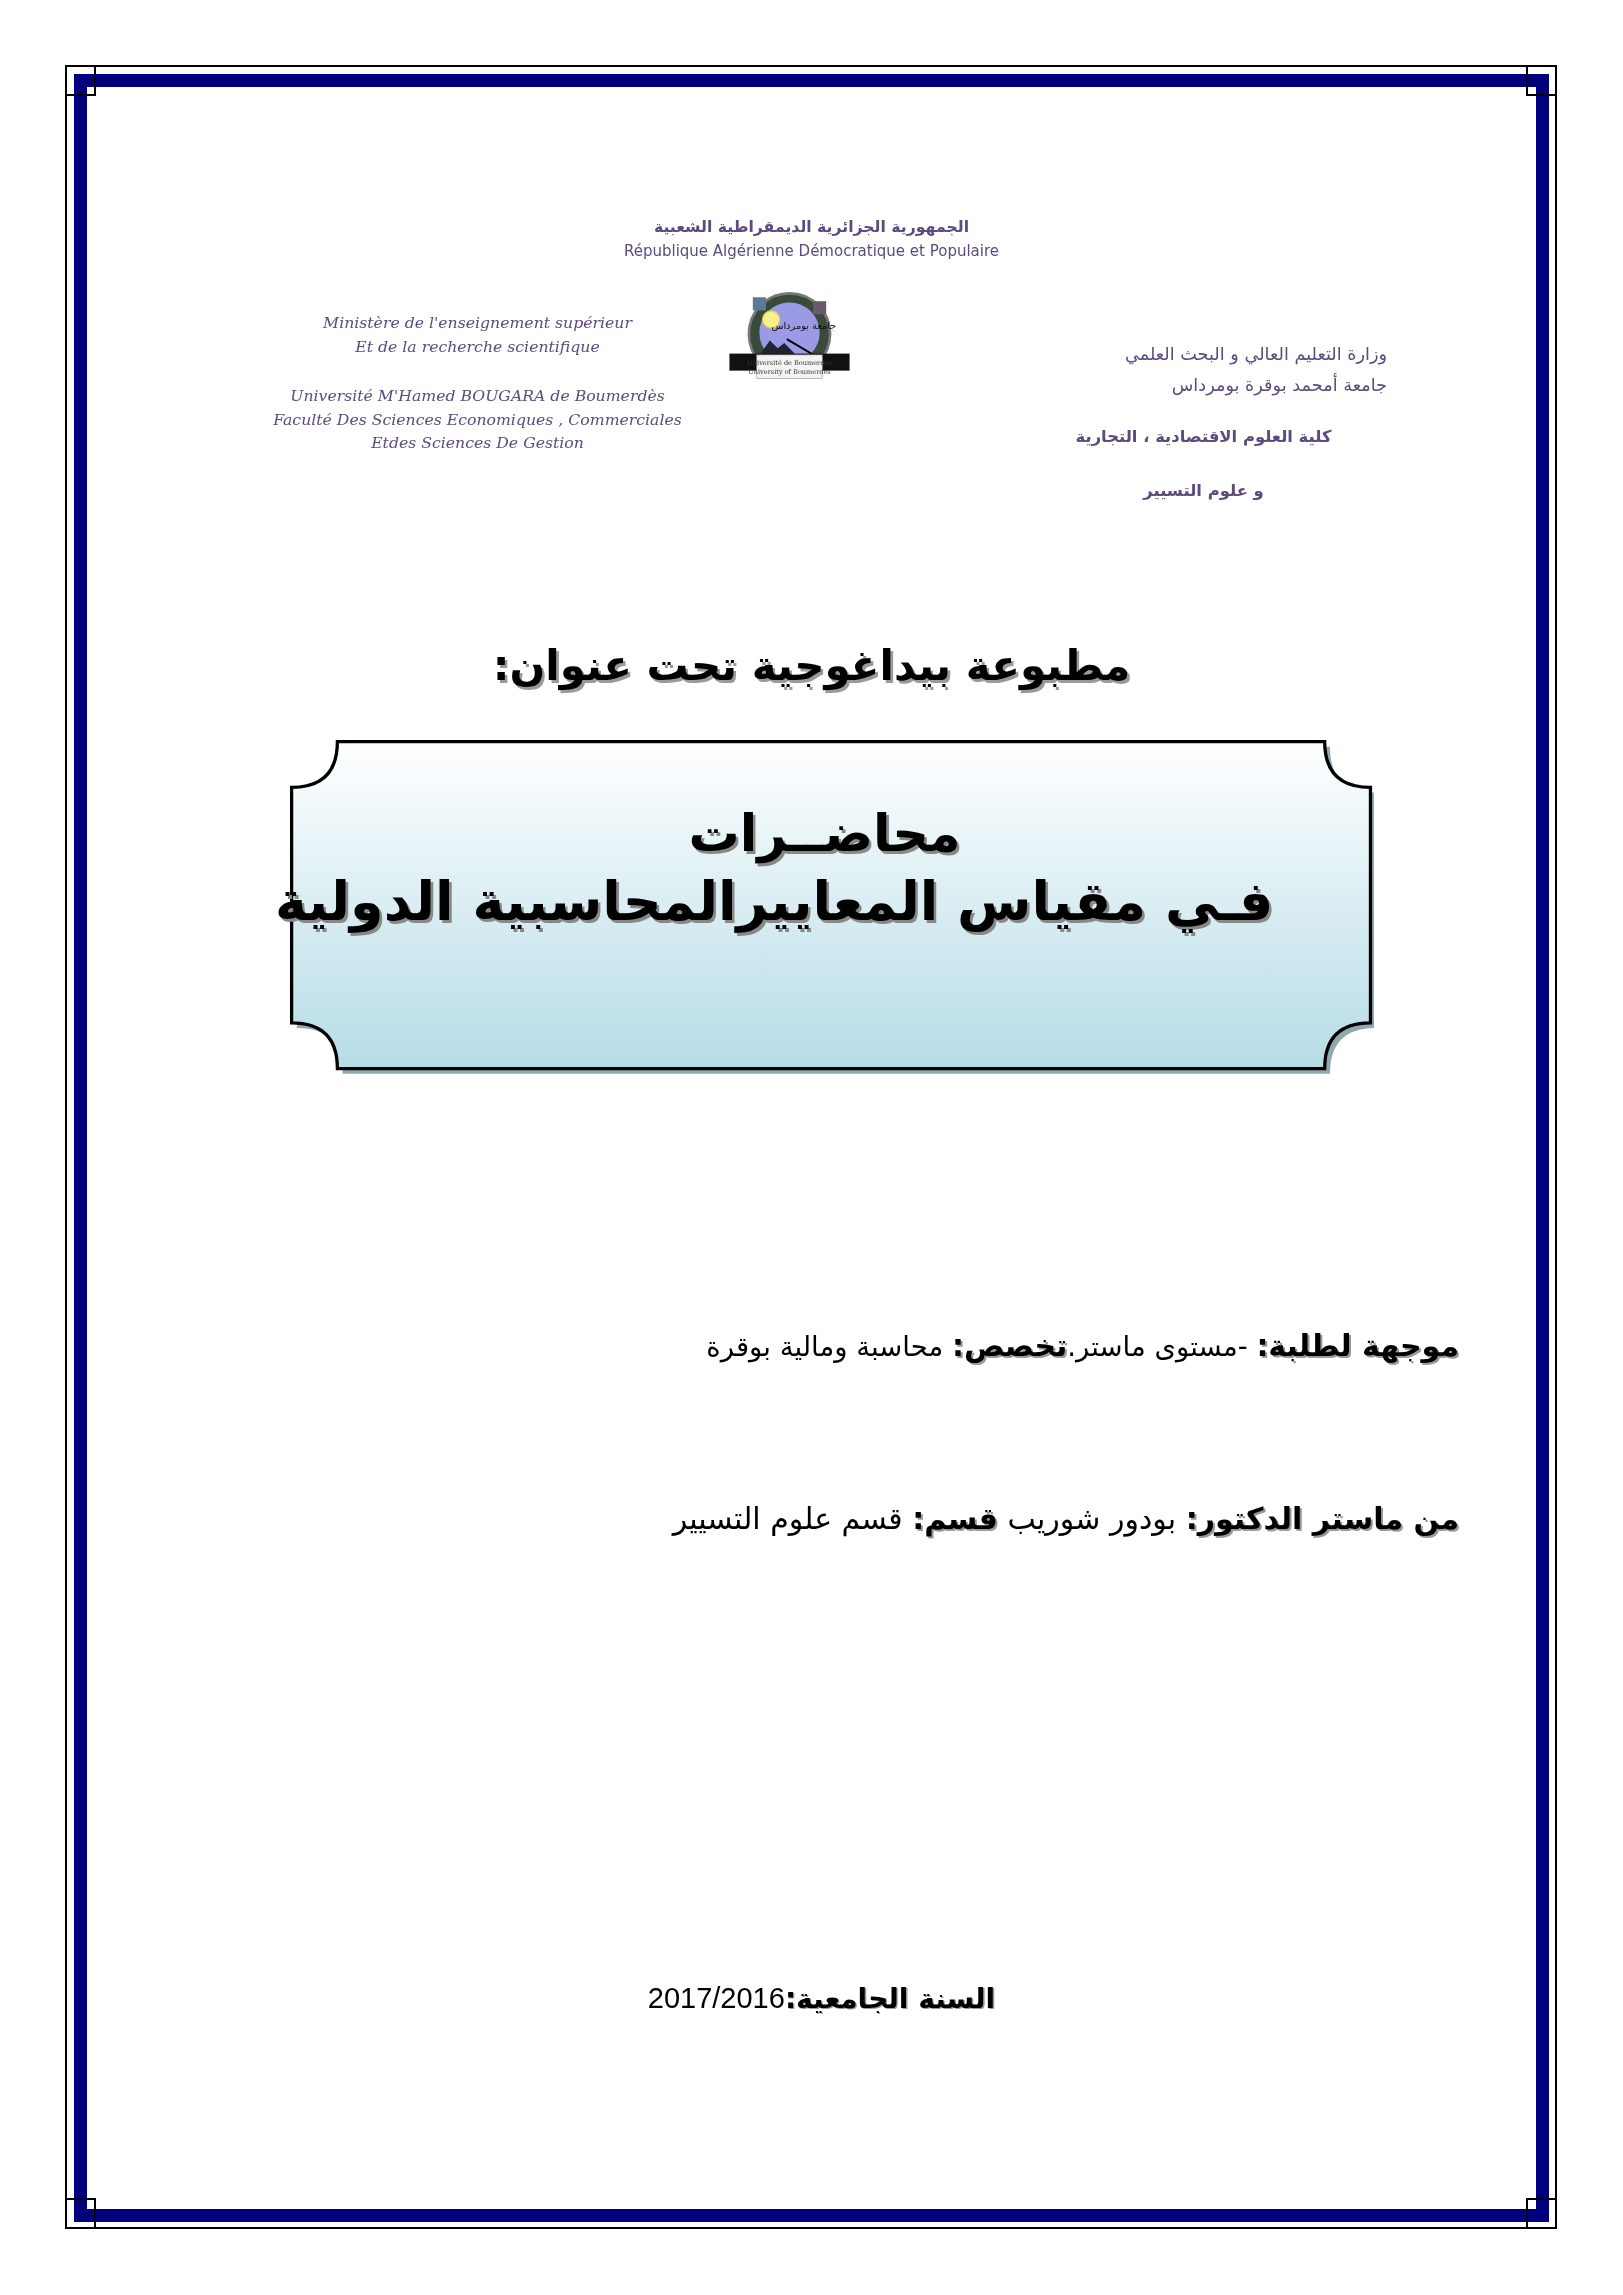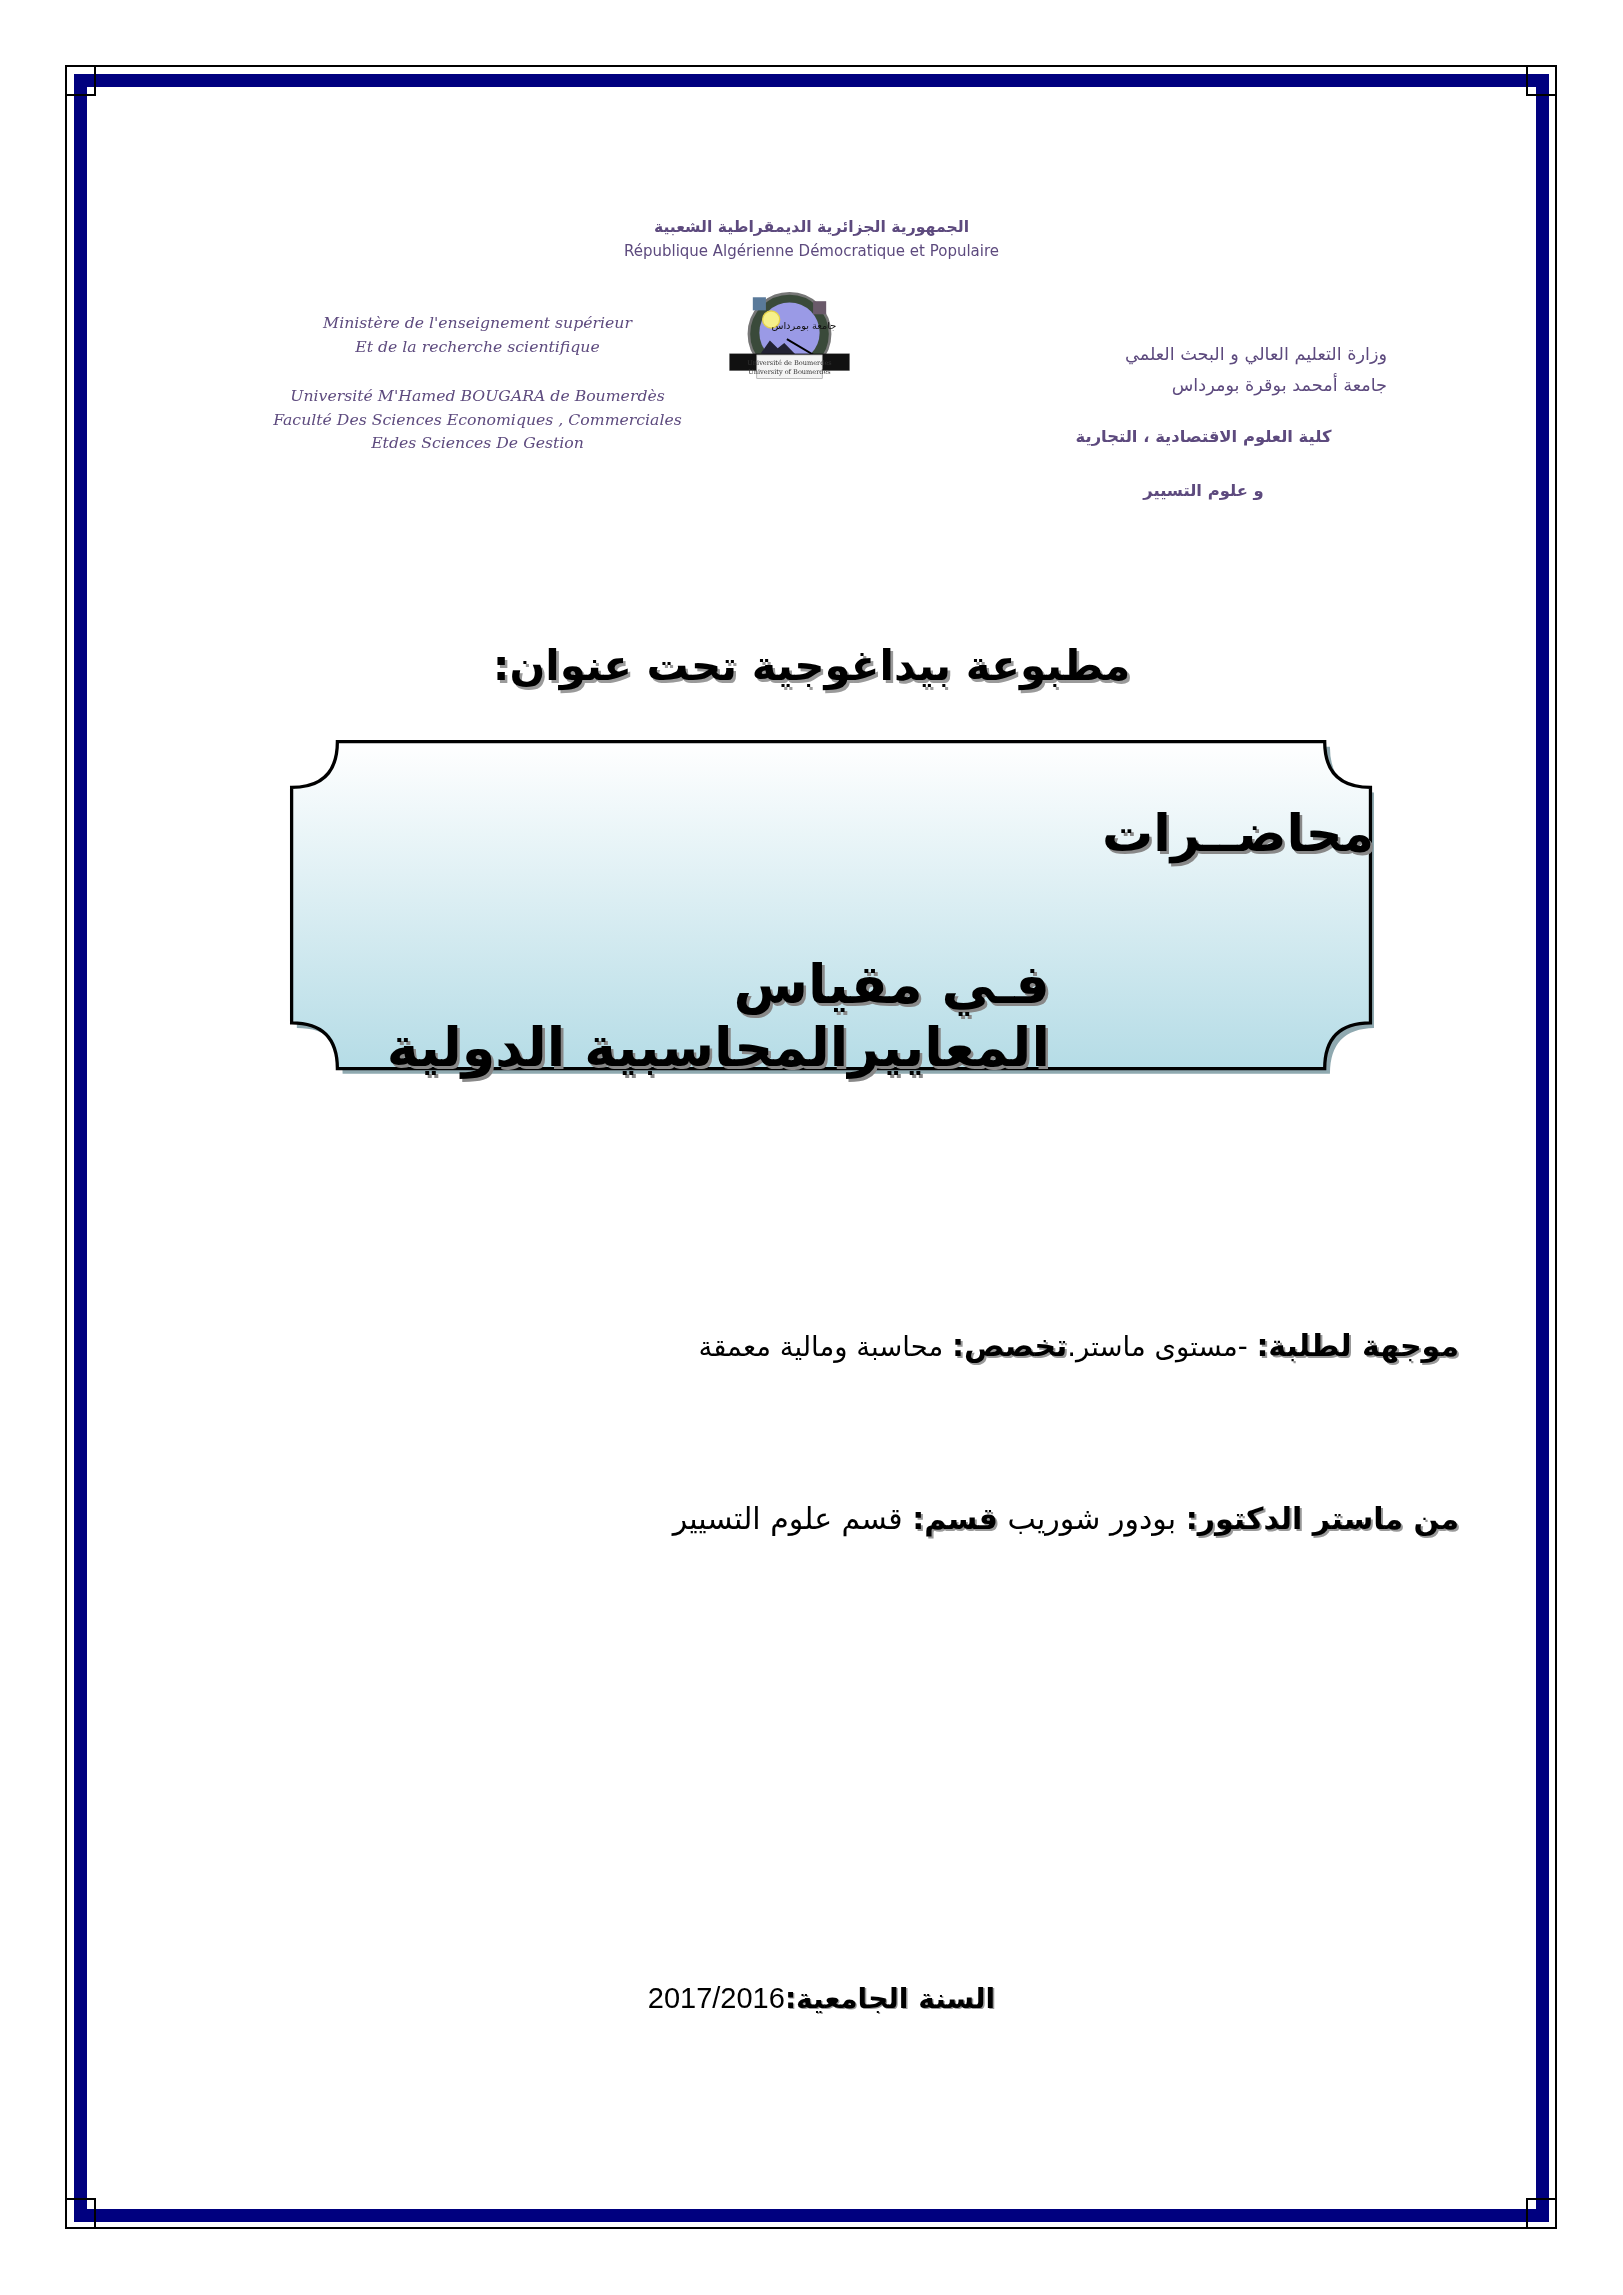--- a/index.html
+++ b/index.html
@@ -33,21 +33,21 @@
   .logo { position: absolute; left: 724px; top: 288px; width: 131px; height: 105px; }
 
   
   .subtitle { position: absolute; left: 0; width: 100%; top: 641px; text-align: center;
               font-size: 42px; font-weight: bold; color: #000; direction: rtl;
               text-shadow: 2.6px 2.6px 0 #9a9a9a; }
 
   .title-box { position: absolute; left: 275px; top: 739px; width: 1099px; height: 340px; }
   .title-box svg { position: absolute; left: 0; top: 0; }
   .title-text { position: absolute; left: 0; top: 0; width: 100%; height: 100%; direction: rtl;
-                display: flex; flex-direction: row; align-items: flex-start; justify-content: flex-start; }
+                display: flex; flex-direction: column; align-items: center; justify-content: flex-start; }
   .title-line1 { margin-top: 65px; font-size: 51px; font-weight: bold; color: #000; text-shadow: 2.6px 2.6px 0 #888; }
   .title-line2 { margin-top: 6.5px; font-size: 54px; font-weight: bold; color: #000; text-shadow: 2.6px 2.6px 0 #888; align-self: flex-end; margin-right: 52px; }
 
   
   .info { position: absolute; right: 164px; direction: rtl; color: #000; white-space: nowrap; }
   .info .lbl { font-weight: bold; font-size: 30px; text-shadow: 2px 2px 0 #999; }
   .info .val { font-size: 27.5px; }
   .info1 { top: 1328px; }
   .info2 { top: 1501px; }
   .info2 .val { font-size: 30px; }
@@ -119,21 +119,21 @@
 
     <path d="M95 4 L1605 4 Q1605 74 1675 74 L1675 434 Q1605 434 1605 504 L95 504 Q95 434 25 434 L25 74 Q95 74 95 4 Z" fill="url(#boxgrad)" stroke="#000" stroke-width="5"></path>
   </svg>
   <div class="title-text">
     <div class="title-line1">محاضــرات</div>
     <div class="title-line2">فـي مقياس المعاييرالمحاسبية الدولية</div>
   </div>
 </div>
 
 <div class="info info1">
-  <span class="lbl">موجهة لطلبة:</span><span class="val"> -مستوى ماستر.</span><span class="lbl">تخصص:</span><span class="val">  محاسبة ومالية معمقة</span>
+  <span class="lbl">موجهة لطلبة:</span><span class="val"> -مستوى ماستر.</span><span class="lbl">تخصص:</span><span class="val">  محاسبة ومالية بوقرة</span>
 </div>
 
 <div class="info info2">
   <span class="lbl">من ماستر الدكتور:</span><span class="val"> بودور شوريب </span><span class="lbl">قسم:</span><span class="val"> قسم علوم التسيير</span>
 </div>
 
 <div class="year">
   <span class="lbl">السنة الجامعية:</span><span class="val">2017/2016</span>
 </div>
 

